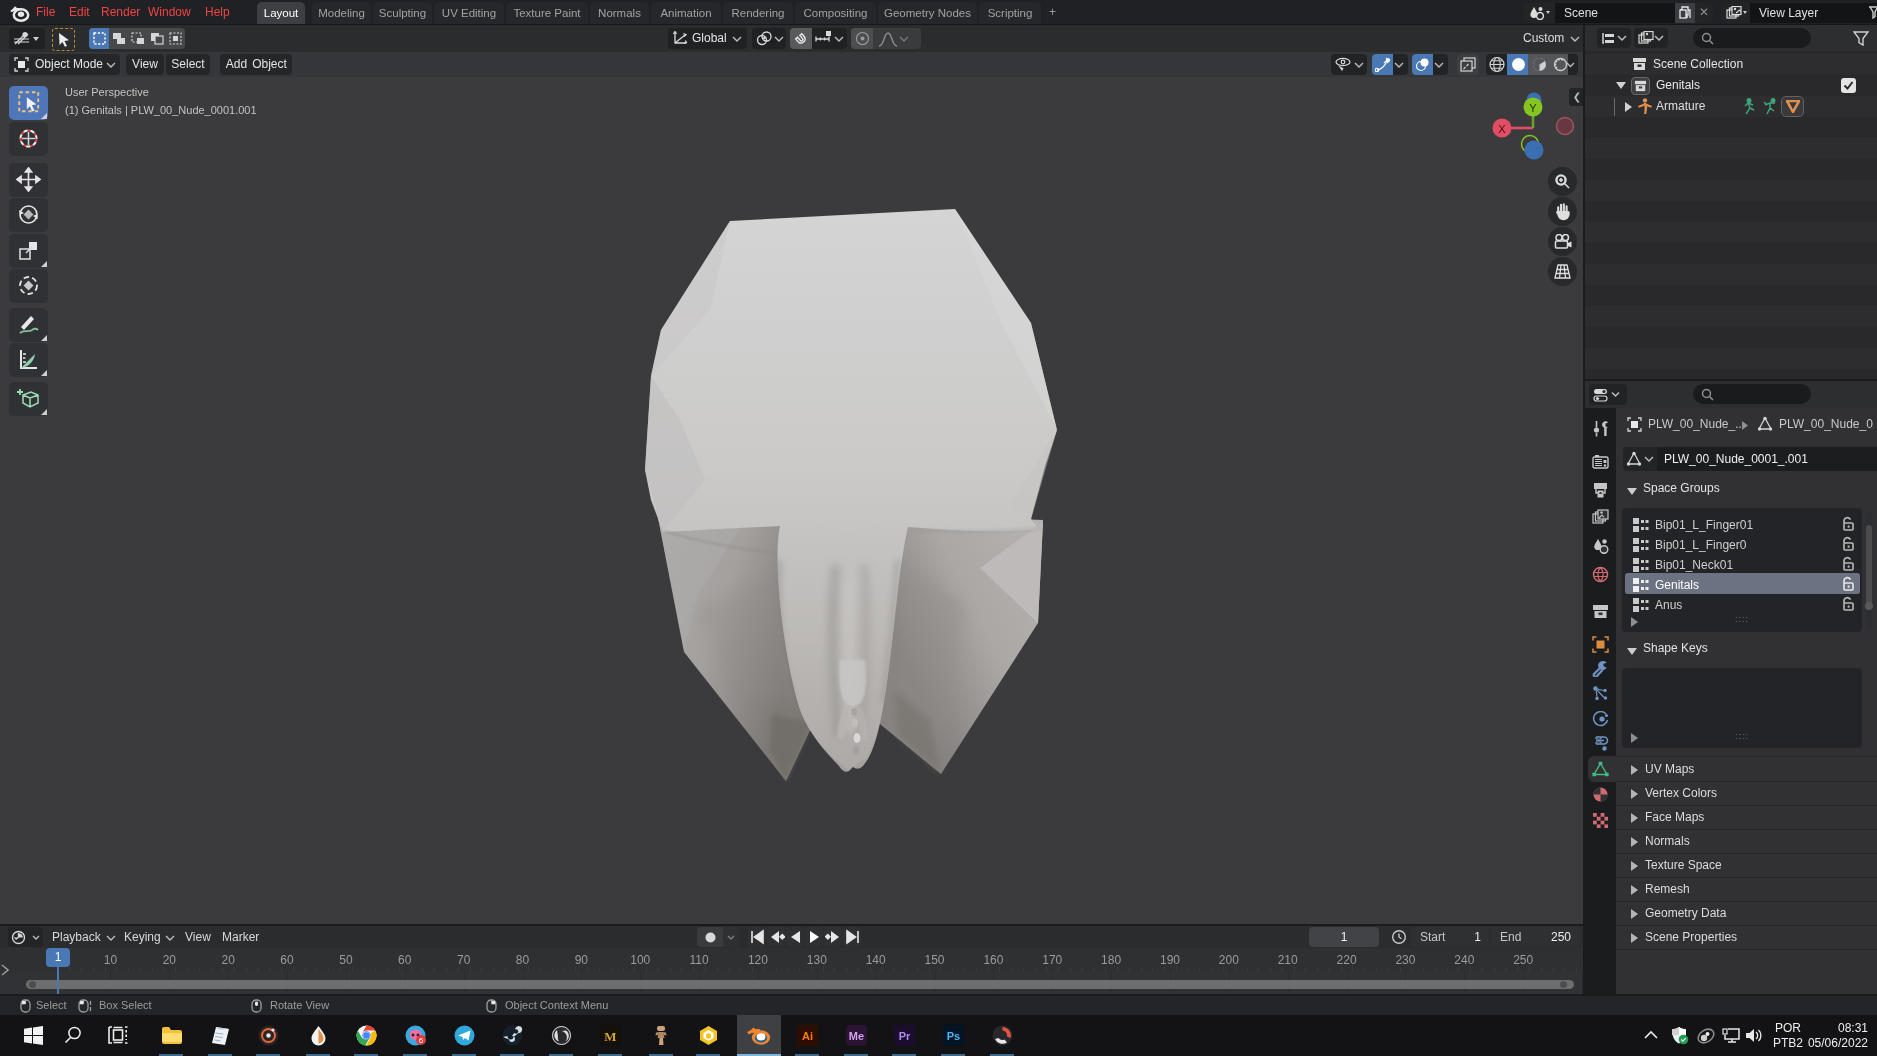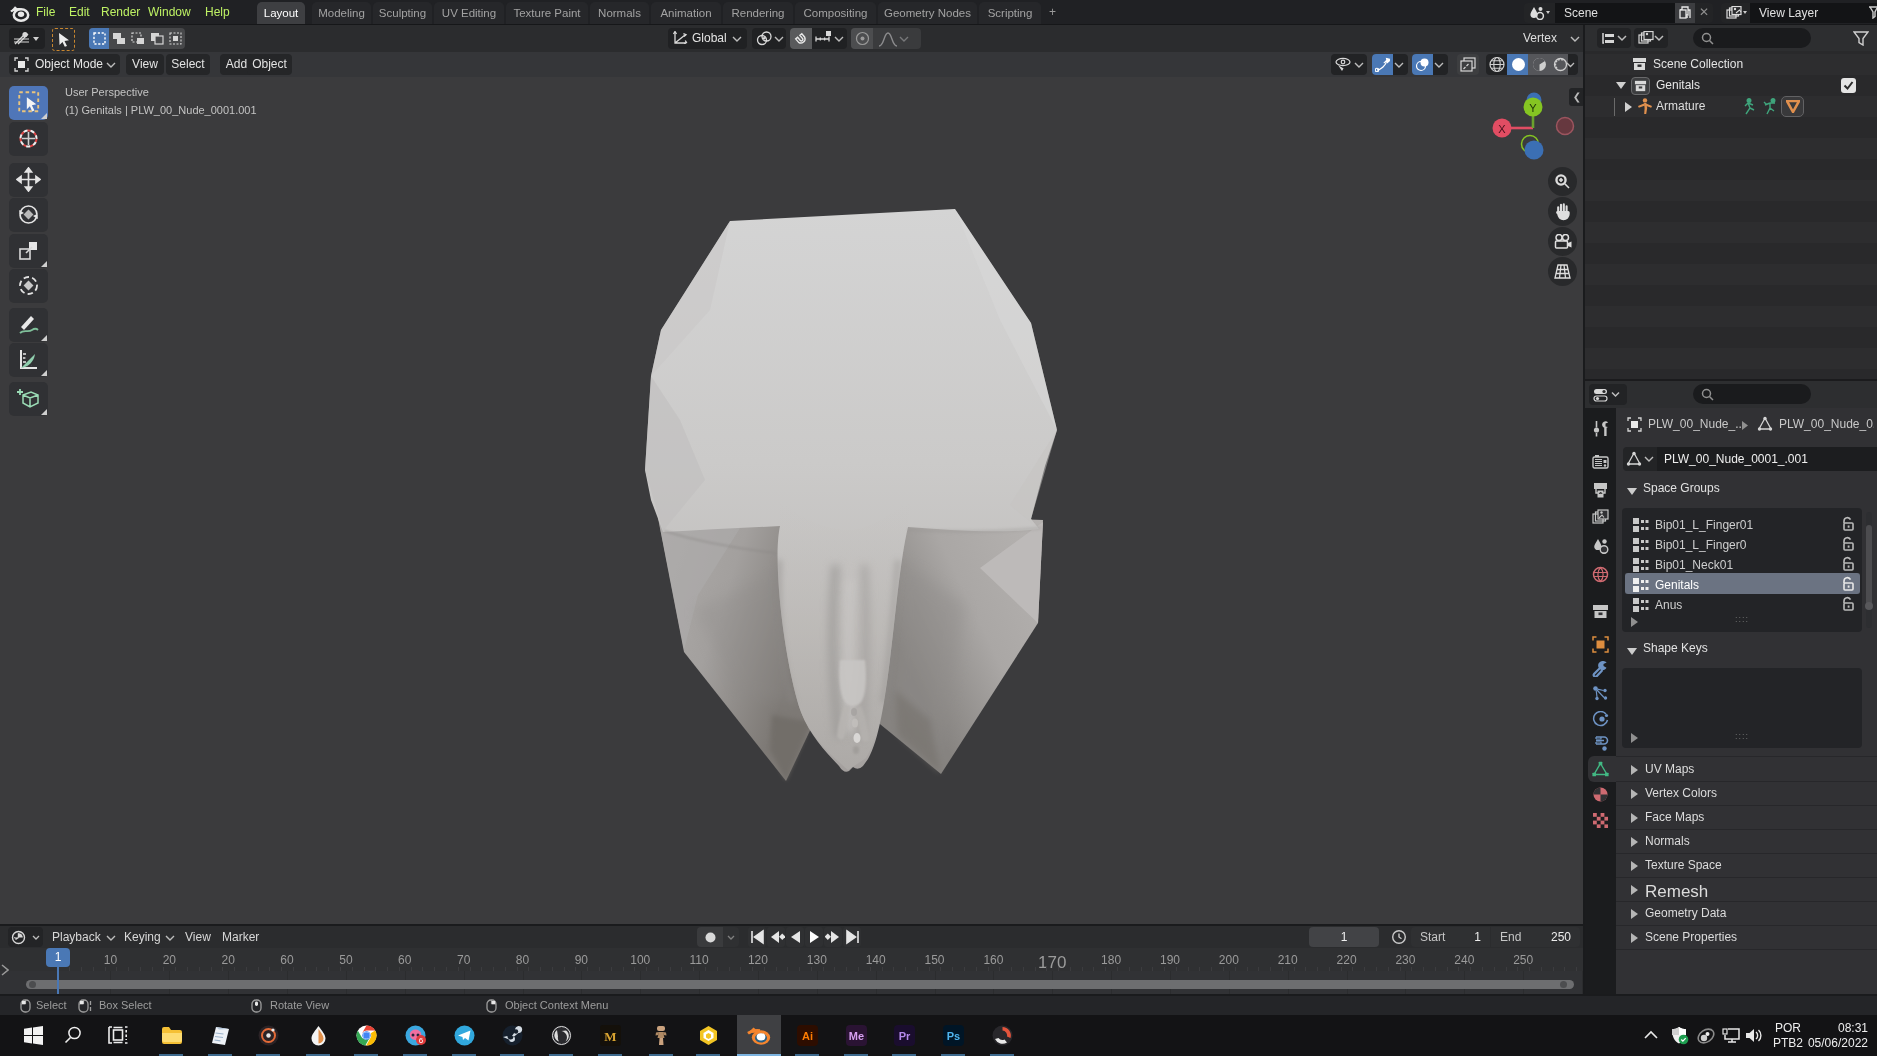--- a/index.html
+++ b/index.html
@@ -2,21 +2,21 @@
 <html><head>
 <meta charset="utf-8">
 <style>
   * { margin:0; padding:0; box-sizing:border-box; }
   html,body { width:1877px; height:1056px; overflow:hidden; background:#1d1e20;
     font-family:"Liberation Sans", sans-serif; }
   .abs { position:absolute; }
   #stage { position:relative; width:1877px; height:1056px; }
   
   #topbar { left:0; top:0; width:1877px; height:25px; background:#202124; }
-  .menu { color:#bef264; font-size:12px; line-height:25px; }
+  .menu { color:#ef4444; font-size:12px; line-height:25px; }
   .tab { top:2px; height:23px; border-radius:5px 5px 0 0; background:#26272a;
     color:#a2a2a2; font-size:11.5px; line-height:23px; text-align:center; }
   .tab.active { background:#3e3f42; color:#ffffff; }
   
   #row2 { left:0; top:25px; width:1877px; height:27px; background:#2b2c2e; }
   #row3 { left:0; top:52px; width:1585px; height:25px; background:#353639; }
   .pill { background:#252628; border-radius:4px; color:#e3e3e3; font-size:12px; }
   
   #viewport { left:0; top:77px; width:1585px; height:849px; background:#3b3b3d; overflow:hidden; }
   .vptext { color:#c3c3c3; font-size:11px; }
@@ -175,21 +175,21 @@
           <circle cx="7.5" cy="7.5" r="6" fill="none" stroke="#9a9a9a" stroke-width="1.2"></circle>
           <circle cx="7.5" cy="7.5" r="2" fill="#9a9a9a"></circle>
         </svg>
     </div>
     <svg class="abs" style="left:878px;top:6.5px" width="20" height="15" viewBox="0 0 20 15">
         <path d="M1 14 C6 14 6 1 10 1 C14 1 14 14 19 14" fill="none" stroke="#8c8c8e" stroke-width="1.4"></path>
       </svg>
     <svg class="abs" style="left:899px;top:11px" width="10" height="6" viewBox="0 0 10 6">
         <path d="M1 1 L5 5 L9 1" stroke="#77787a" stroke-width="1.4" fill="none"></path>
       </svg>
-    <div class="abs" style="left:1523px;top:0;line-height:27px;color:#dedede;font-size:12px">Vertex</div>
+    <div class="abs" style="left:1523px;top:0;line-height:27px;color:#dedede;font-size:12px">Custom</div>
     <svg class="abs" style="left:1570px;top:11px" width="10" height="6" viewBox="0 0 10 6">
         <path d="M1 1 L5 5 L9 1" stroke="#bdbdbd" stroke-width="1.4" fill="none"></path>
       </svg>
   </div>
   <div id="row3" class="abs">
     <div class="abs pill" style="left:9px;top:2px;width:111px;height:21px">
       <svg class="abs" style="left:5px;top:3px" width="15" height="15" viewBox="0 0 15 15">
         <g stroke="#d5d5d5" stroke-width="1.3" fill="none">
             <path d="M1 4 V1 H4 M11 1 H14 V4 M14 11 V14 H11 M4 14 H1 V11"></path>
           </g>
@@ -847,21 +847,21 @@
     <div class="abs" style="left:60px;top:809px;color:#dcdcdc;font-size:12px">Normals</div>
     <div class="abs" style="left:31px;top:828px;width:261px;height:1px;background:#27272a"></div>
     <svg class="abs" style="left:45px;top:836px" width="9" height="10" viewBox="0 0 9 10">
         <path d="M1 0 l7 5 l-7 5 z" fill="#b5b5b5"></path>
       </svg>
     <div class="abs" style="left:60px;top:833px;color:#dcdcdc;font-size:12px">Texture Space</div>
     <div class="abs" style="left:31px;top:852px;width:261px;height:1px;background:#27272a"></div>
     <svg class="abs" style="left:45px;top:860px" width="9" height="10" viewBox="0 0 9 10">
         <path d="M1 0 l7 5 l-7 5 z" fill="#b5b5b5"></path>
       </svg>
-    <div class="abs" style="left:60px;top:857px;color:#dcdcdc;font-size:17px">Remesh</div>
+    <div class="abs" style="left:60px;top:857px;color:#dcdcdc;font-size:12px">Remesh</div>
     <div class="abs" style="left:31px;top:876px;width:261px;height:1px;background:#27272a"></div>
     <svg class="abs" style="left:45px;top:884px" width="9" height="10" viewBox="0 0 9 10">
         <path d="M1 0 l7 5 l-7 5 z" fill="#b5b5b5"></path>
       </svg>
     <div class="abs" style="left:60px;top:881px;color:#dcdcdc;font-size:12px">Geometry Data</div>
     <div class="abs" style="left:31px;top:900px;width:261px;height:1px;background:#27272a"></div>
     <svg class="abs" style="left:45px;top:908px" width="9" height="10" viewBox="0 0 9 10">
         <path d="M1 0 l7 5 l-7 5 z" fill="#b5b5b5"></path>
       </svg>
     <div class="abs" style="left:60px;top:905px;color:#dcdcdc;font-size:12px">Scene Properties</div>
@@ -960,21 +960,21 @@
         <div class="abs" style="left:443.64779999999996px;top:27px;width:40px;text-align:center;color:#9b9b9b;font-size:12px">70</div>
         <div class="abs" style="left:502.50980000000004px;top:27px;width:40px;text-align:center;color:#9b9b9b;font-size:12px">80</div>
         <div class="abs" style="left:561.3718px;top:27px;width:40px;text-align:center;color:#9b9b9b;font-size:12px">90</div>
         <div class="abs" style="left:620.2338px;top:27px;width:40px;text-align:center;color:#9b9b9b;font-size:12px">100</div>
         <div class="abs" style="left:679.0957999999999px;top:27px;width:40px;text-align:center;color:#9b9b9b;font-size:12px">110</div>
         <div class="abs" style="left:737.9577999999999px;top:27px;width:40px;text-align:center;color:#9b9b9b;font-size:12px">120</div>
         <div class="abs" style="left:796.8198px;top:27px;width:40px;text-align:center;color:#9b9b9b;font-size:12px">130</div>
         <div class="abs" style="left:855.6818px;top:27px;width:40px;text-align:center;color:#9b9b9b;font-size:12px">140</div>
         <div class="abs" style="left:914.5437999999999px;top:27px;width:40px;text-align:center;color:#9b9b9b;font-size:12px">150</div>
         <div class="abs" style="left:973.4058px;top:27px;width:40px;text-align:center;color:#9b9b9b;font-size:12px">160</div>
-        <div class="abs" style="left:1032.2678px;top:27px;width:40px;text-align:center;color:#9b9b9b;font-size:17px">170</div>
+        <div class="abs" style="left:1032.2678px;top:27px;width:40px;text-align:center;color:#9b9b9b;font-size:12px">170</div>
         <div class="abs" style="left:1091.1298px;top:27px;width:40px;text-align:center;color:#9b9b9b;font-size:12px">180</div>
         <div class="abs" style="left:1149.9918px;top:27px;width:40px;text-align:center;color:#9b9b9b;font-size:12px">190</div>
         <div class="abs" style="left:1208.8537999999999px;top:27px;width:40px;text-align:center;color:#9b9b9b;font-size:12px">200</div>
         <div class="abs" style="left:1267.7158px;top:27px;width:40px;text-align:center;color:#9b9b9b;font-size:12px">210</div>
         <div class="abs" style="left:1326.5778px;top:27px;width:40px;text-align:center;color:#9b9b9b;font-size:12px">220</div>
         <div class="abs" style="left:1385.4397999999999px;top:27px;width:40px;text-align:center;color:#9b9b9b;font-size:12px">230</div>
         <div class="abs" style="left:1444.3018px;top:27px;width:40px;text-align:center;color:#9b9b9b;font-size:12px">240</div>
         <div class="abs" style="left:1503.1637999999998px;top:27px;width:40px;text-align:center;color:#9b9b9b;font-size:12px">250</div>
         <div class="abs" style="left:57.5px;top:41px;width:1px;height:4px;background:#3c3c3f"></div>
         <div class="abs" style="left:69.2724px;top:41px;width:1px;height:4px;background:#3c3c3f"></div>

